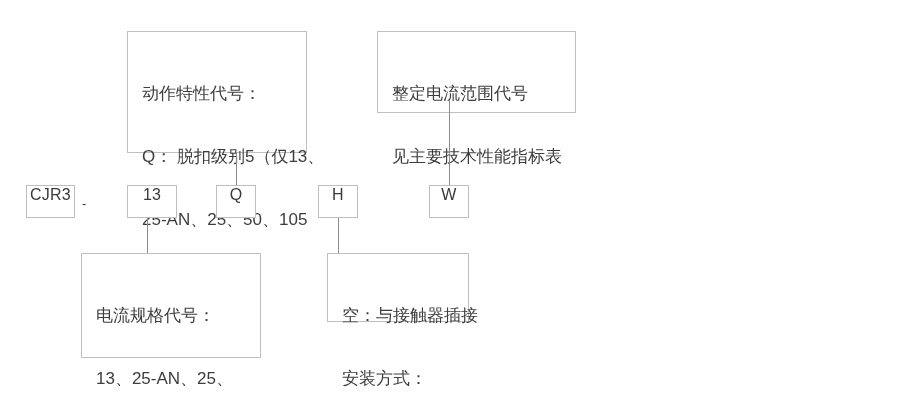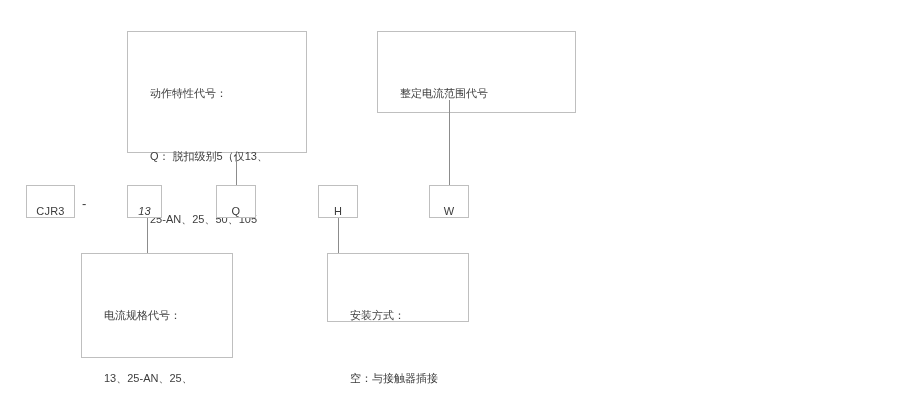--- a/index.html
+++ b/index.html
@@ -21,30 +21,30 @@
   }
   .box {
     position: absolute;
     border: 1px solid #bfbfbf;
     background: #ffffff;
     box-sizing: border-box;
   }
   
   .code-box {
     display: flex;
-    align-items: flex-end;
+    align-items: flex-start;
     justify-content: center;
-    font-size: 11px;
+    font-size: 16px;
     color: #3a3a3a;
     letter-spacing: 0.2px;
   }
   
   .note-box {
-    padding: 9px 12px 10px 22px;
-    font-size: 11px;
+    padding: 9px 12px 10px 14px;
+    font-size: 17px;
     line-height: 21px;
     color: #3d3d3d;
     white-space: pre-wrap;
   }
   .note-line {
     display: block;
     white-space: pre;
   }
   .connector {
     position: absolute;
@@ -67,57 +67,58 @@
     <span class="note-line">动作特性代号：</span>
     <span class="note-line">Q： 脱扣级别5（仅13、</span>
     <span class="note-line">25-AN、25、50、105</span>
     <span class="note-line">B、105可选）</span>
   </div>
 
   <div class="connector v" style="left:236px; top:153px; height:32px;"></div>
 
   <div class="box note-box" style="left:377px; top:31px; width:199px; height:82px;">
     <span class="note-line">整定电流范围代号</span>
+    <span class="note-line">见主要技术性能指标表</span>
   </div>
 
   <div class="connector v" style="left:449px; top:100px; height:85px;"></div>
 
   <div class="box code-box" style="left:26px; top:185px; width:49px; height:33px;">
     <span>CJR3</span>
   </div>
 
   <div class="separator" style="left:82px; top:197px;">-</div>
 
-  <div class="box code-box" style="left:127px; top:185px; width:35px; height:33px;font-style:italic;">
+  <div class="box code-box" style="left:127px; top:185px; width:50px; height:33px;">
     <span>13</span>
   </div>
 
   <div class="box code-box" style="left:216px; top:185px; width:40px; height:33px;">
     <span>Q</span>
   </div>
 
   <div class="box code-box" style="left:318px; top:185px; width:40px; height:33px;">
     <span>H</span>
   </div>
 
   <div class="box code-box" style="left:429px; top:185px; width:40px; height:33px;">
     <span>W</span>
   </div>
 
   <div class="connector v" style="left:147px; top:218px; height:35px;"></div>
 
   <div class="connector v" style="left:338px; top:218px; height:35px;"></div>
 
-  <div class="box note-box" style="left:81px; top:253px; width:152px; height:105px;">
+  <div class="box note-box" style="left:81px; top:253px; width:180px; height:105px;">
     <span class="note-line">电流规格代号：</span>
     <span class="note-line">13、25-AN、25、</span>
     
     
     
   </div>
 
   <div class="box note-box" style="left:327px; top:253px; width:142px; height:69px;">
+    <span class="note-line">空：与接触器插接</span>
     <span class="note-line">安装方式：</span>
-    <span class="note-line">空：与接触器插接</span>
     
   </div>
 
 </div>
 
 </body></html>

